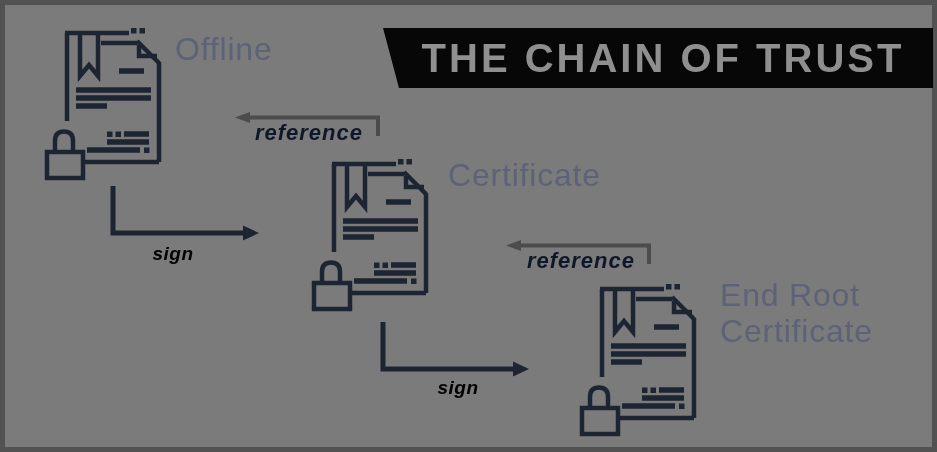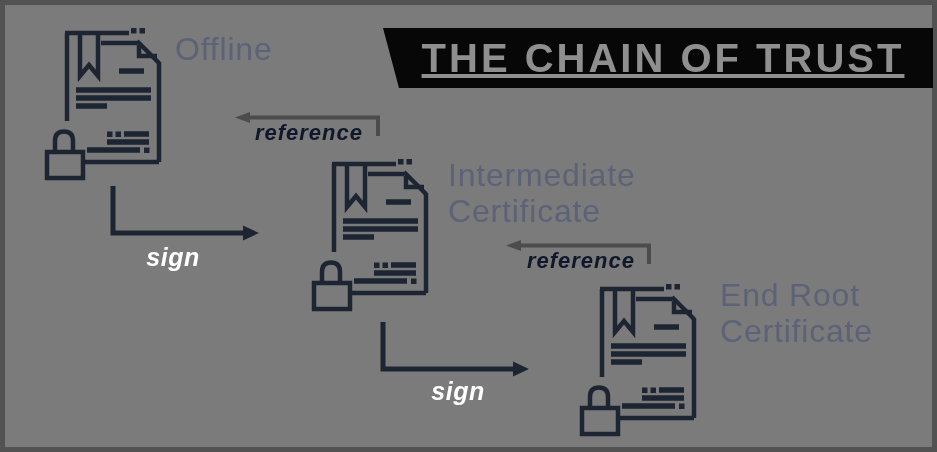--- a/index.html
+++ b/index.html
@@ -17,38 +17,38 @@
   .banner{
     position:absolute;left:383px;top:28px;width:550px;height:60px;
     background:#070707;
     -webkit-clip-path:polygon(0 0,100% 0,100% 100%,16px 100%);
     clip-path:polygon(0 0,100% 0,100% 100%,16px 100%);
     display:flex;align-items:center;justify-content:center;
     z-index:10;
   }
   .banner span{
     color:#8f8f8f;font-size:40px;font-weight:bold;letter-spacing:3px;
-    white-space:nowrap;padding-left:10px;text-decoration:underline;
+    white-space:nowrap;padding-left:10px;
   }
   
   .cert-icon{position:absolute;width:120px;height:158px;color:#1d2432;}
   .node-label{
     position:absolute;color:#5c6378;font-size:32px;line-height:36px;
     letter-spacing:0.8px;font-weight:400;white-space:nowrap;
   }
   .node-label span{display:block;}
   
   .arrow{position:absolute;}
   .sign-arrow{color:#1d2432;}
   .ref-arrow{color:#4c4c4c;}
   .arrow-label{
     position:absolute;width:120px;text-align:center;
     font-weight:bold;font-style:italic;white-space:nowrap;
   }
-  .sign-label{color:#ffffff;font-size:25px;letter-spacing:0.5px;}
+  .sign-label{color:#000000;font-size:19px;letter-spacing:0.5px;}
   .ref-label{color:#0f172a;font-size:22px;letter-spacing:1px;}
 </style>
 </head>
 <body>
 
 <div class="stage">
 
   <svg width="0" height="0" style="position:absolute" aria-hidden="true">
     <symbol id="cert-icon" viewBox="0 0 120 158">
       <g stroke="currentColor" stroke-width="4.5" fill="none" stroke-linejoin="miter">
@@ -90,21 +90,20 @@
     <use href="#cert-icon"></use>
   </svg>
   <div class="node-label" style="left:175px;top:31px;">
     <span>Offline</span>
   </div>
 
   <svg class="cert-icon" style="left:310px;top:155px;">
     <use href="#cert-icon"></use>
   </svg>
   <div class="node-label" style="left:448px;top:157px;">
-    <span>Intermediate</span>
     <span>Certificate</span>
   </div>
 
   <svg class="cert-icon" style="left:578px;top:280px;">
     <use href="#cert-icon"></use>
   </svg>
   <div class="node-label" style="left:720px;top:277px;">
     <span>End Root</span>
     <span>Certificate</span>
   </div>

